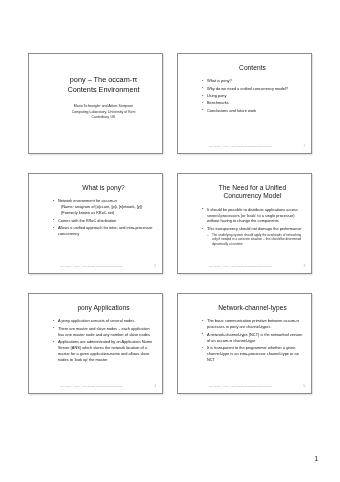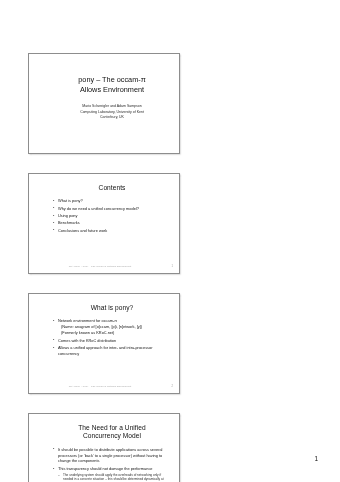--- a/index.html
+++ b/index.html
@@ -27,21 +27,21 @@
     left: 28px;
     top: 53px;
     width: 284px;
     display: flex;
     flex-wrap: wrap;
     gap: 19px 14px;
   }
 
   .slide {
     position: relative;
-    width: 152px;
+    width: 135px;
     height: 101px;
     background: #ffffff;
     border: 0.8px solid #8d8d8d;
     box-shadow: 1.2px 1.2px 1.6px rgba(90,90,90,0.45);
     box-sizing: border-box;
     padding: 5px 6px 0 22px;
     overflow: hidden;
   }
 
   .slide-title {
@@ -161,21 +161,21 @@
 </style>
 </head>
 <body>
 
 <div class="page">
   <div class="grid">
 
     <div class="slide title-slide">
       <div class="big-title">
         <span>pony – The occam-π</span><br>
-        <span>Allows Environment</span>
+        <span>Contents Environment</span>
       </div>
       <div class="authors">
         <span>Mario Schweigler and Adam Sampson</span><br>
         <span>Computing Laboratory, University of Kent</span><br>
         <span>Canterbury, UK</span>
       </div>
     </div>
 
     <div class="slide content-slide">
       <div class="slide-title">Contents</div>

